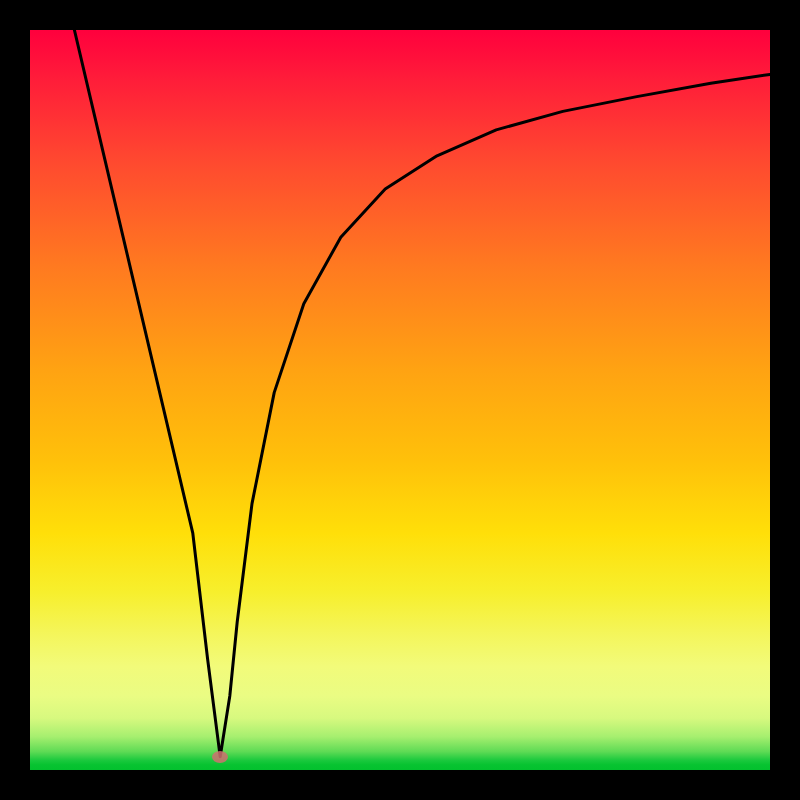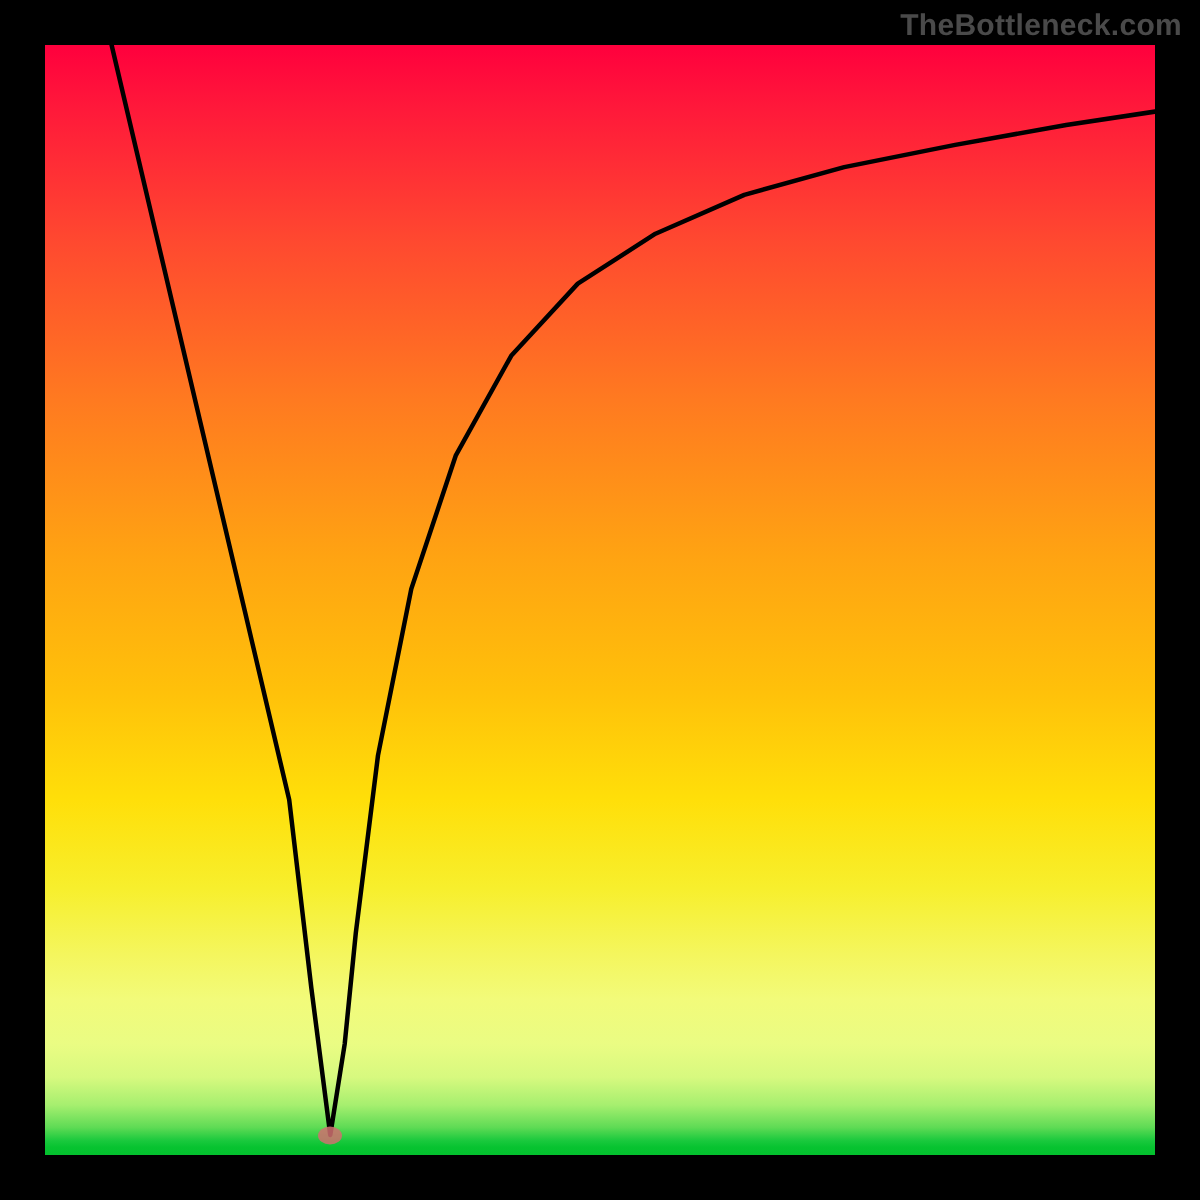--- a/index.html
+++ b/index.html
@@ -87,14 +87,13 @@
   <div class="plot-area">
     <div class="gradient"></div>
 
     <svg class="curve-svg" viewBox="0 0 740 740" preserveAspectRatio="none">
       <path id="curve-path" fill="none" stroke="#000" stroke-width="3" stroke-linecap="round" stroke-linejoin="round" d="M44.40 0.00 L74.00 125.80 L103.60 251.60 L133.20 377.40 L162.80 503.20 L177.60 629.00 L190.18 726.68 L199.80 666.00 L207.20 592.00 L222.00 473.60 L244.20 362.60 L273.80 273.80 L310.80 207.20 L355.20 159.10 L407.00 125.80 L466.20 99.90 L532.80 81.40 L606.80 66.60 L680.80 53.28 L740.00 44.40"></path>
     </svg>
 
     <div id="min-marker" class="marker" style="left: 25.7%; top: 98.3%;"></div>
   </div>
 
-  <div class="watermark">TheBottleneck.com</div>
 </div>
 
 </body></html>

